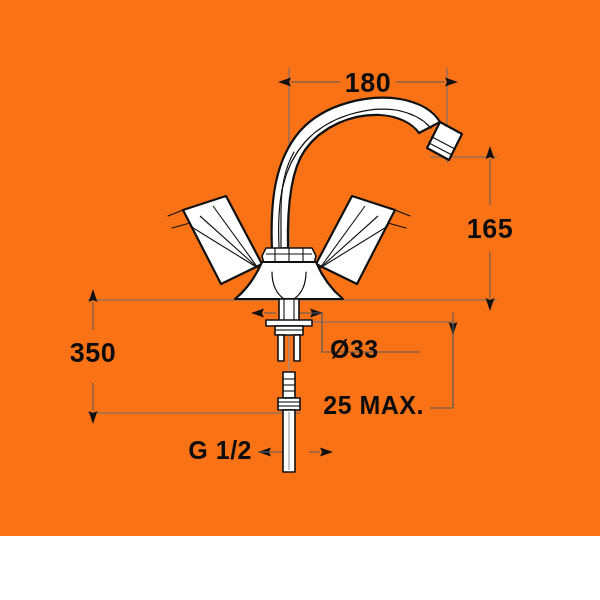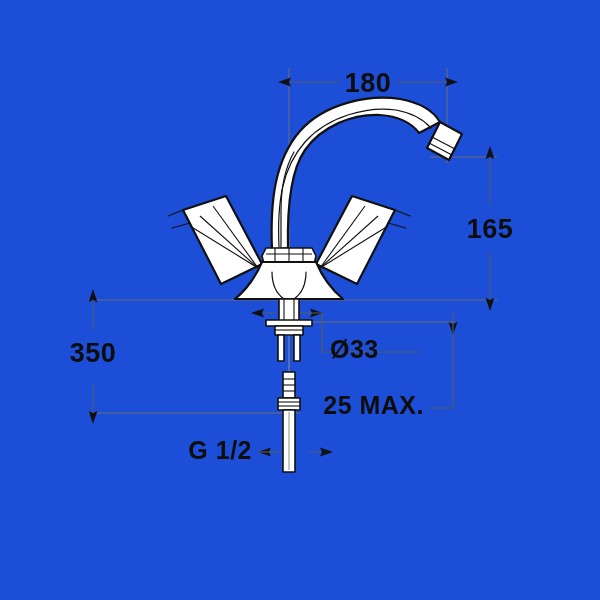--- a/index.html
+++ b/index.html
@@ -10,22 +10,22 @@
   }
   body {
     width: 600px;
     height: 600px;
     font-family: "Liberation Sans", sans-serif;
     overflow: hidden;
   }
   #drawing-root {
     position: relative;
     width: 600px;
-    height: 600px;
-    background: #1d4ed8;
+    height: 536px;
+    background: #f97316;
   }
   svg.drawing {
     display: block;
     width: 600px;
     height: 600px;
   }
   .dim-line {
     stroke: #555a5e;
     stroke-width: 1;
     fill: none;

